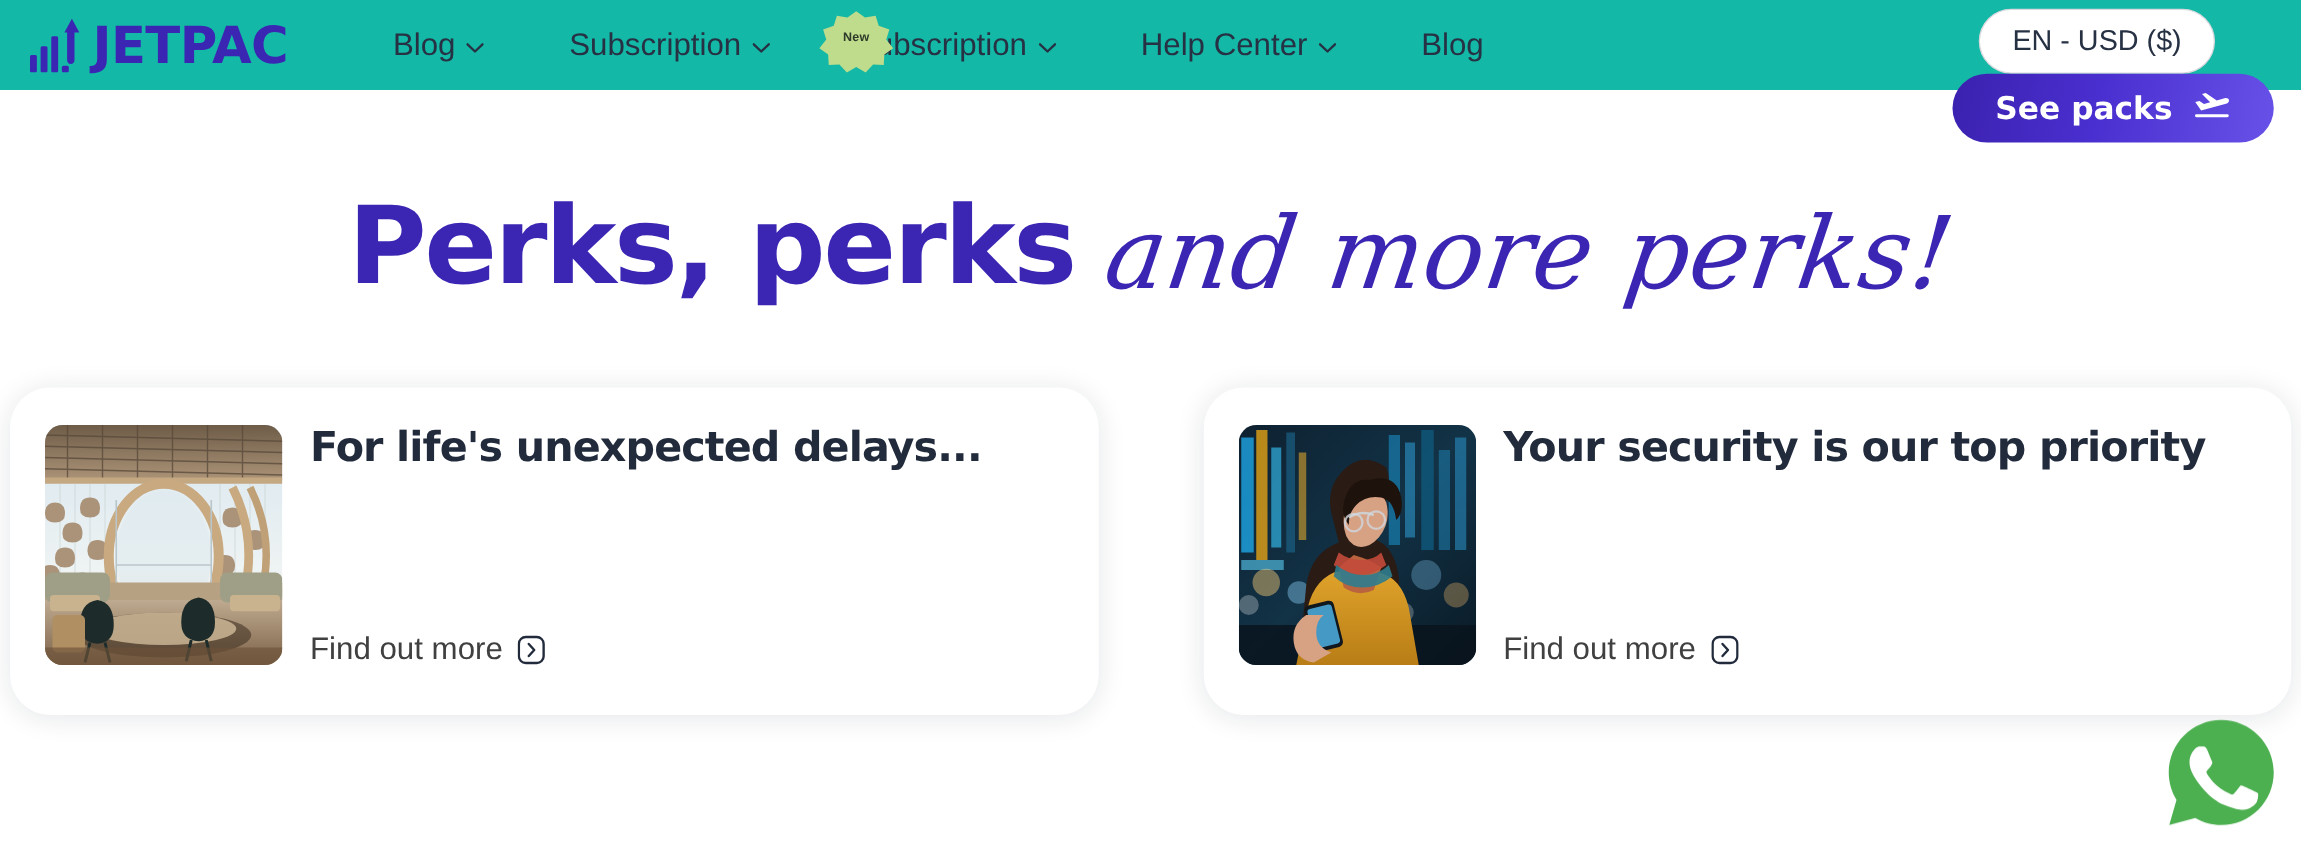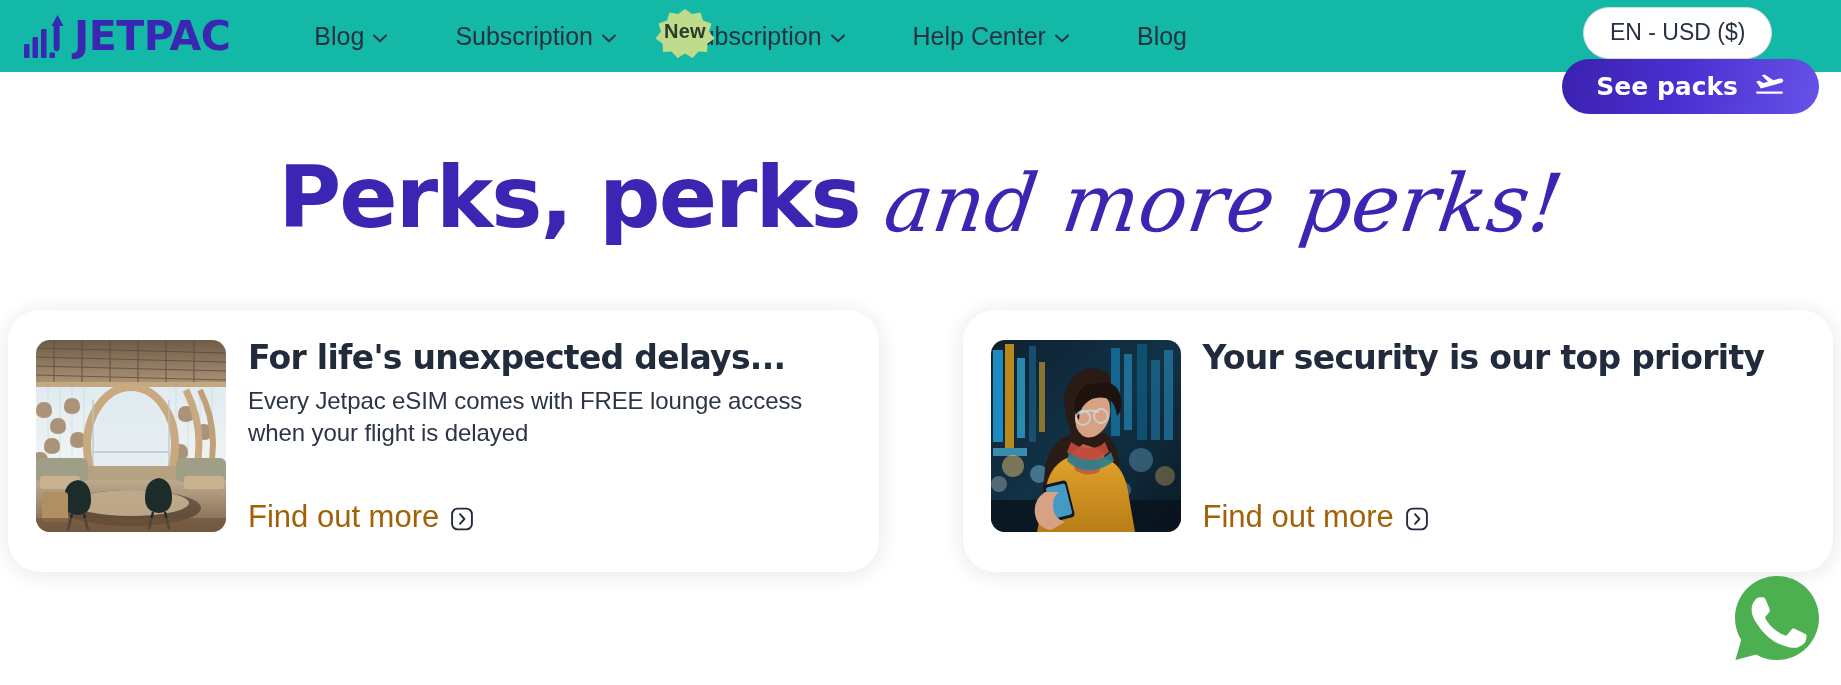--- a/index.html
+++ b/index.html
@@ -77,21 +77,21 @@
     width: 62px;
     height: 52px;
     display: flex;
     align-items: center;
     justify-content: center;
     pointer-events: none;
   }
   .new-badge .starburst { position: absolute; inset: 0; }
   .new-badge .badge-text {
     position: relative;
-    font-size: 20px;
+    font-size: 10px;
     font-weight: 700;
     color: #2E3B2A;
     line-height: 1;
     top: -3px;
     letter-spacing: 0.2px;
   }
 
   
   .header-right {
     margin-left: auto;
@@ -224,22 +224,22 @@
     font-size: 24px;
     color: #2C3545;
     line-height: 1.33;
     letter-spacing: -0.1px;
   }
   .card-link {
     margin-top: auto;
     display: flex;
     align-items: center;
     gap: 12px;
-    font-size: 31px;
-    color: #a16207;
+    font-size: 25px;
+    color: #404040;
     cursor: pointer;
     width: fit-content;
     line-height: 1;
   }
   .link-arrow {
     width: 22px; height: 24px;
     display: inline-block;
   }
 
   
@@ -435,21 +435,20 @@
         <line x1="48" y1="174" x2="52" y2="190" stroke="#1d2c2a" stroke-width="2.4"></line>
         <path d="M123 138 q-14 2 -14 20 q0 14 14 15 q13 -1 13 -15 q0 -18 -13 -20z" fill="#1d2c2a"></path>
         <line x1="117" y1="172" x2="113" y2="189" stroke="#1d2c2a" stroke-width="2.4"></line>
         <line x1="129" y1="172" x2="133" y2="189" stroke="#1d2c2a" stroke-width="2.4"></line>
         <rect x="6" y="152" width="26" height="30" rx="4" fill="#b08f62"></rect>
         <rect x="0" y="178" width="190" height="14" fill="#6b5139" opacity="0.65"></rect>
       </svg>
     </div>
     <div class="card-body">
       <div class="card-title">For life's unexpected delays...</div>
-      <div class="card-desc">Every Jetpac eSIM comes with FREE lounge access when your flight is delayed</div>
       <a class="card-link">
         <span>Find out more</span>
         <span class="link-arrow">
           <svg viewBox="0 0 22 24">
             <rect x="1.1" y="1.6" width="19.8" height="20.8" rx="5.5" fill="none" stroke="#222B3C" stroke-width="1.9"></rect>
             <path d="M9 7.2 L13.4 12 L9 16.8" fill="none" stroke="#222B3C" stroke-width="1.9" stroke-linecap="round" stroke-linejoin="round"></path>
           </svg>
         </span>
       </a>
     </div>

